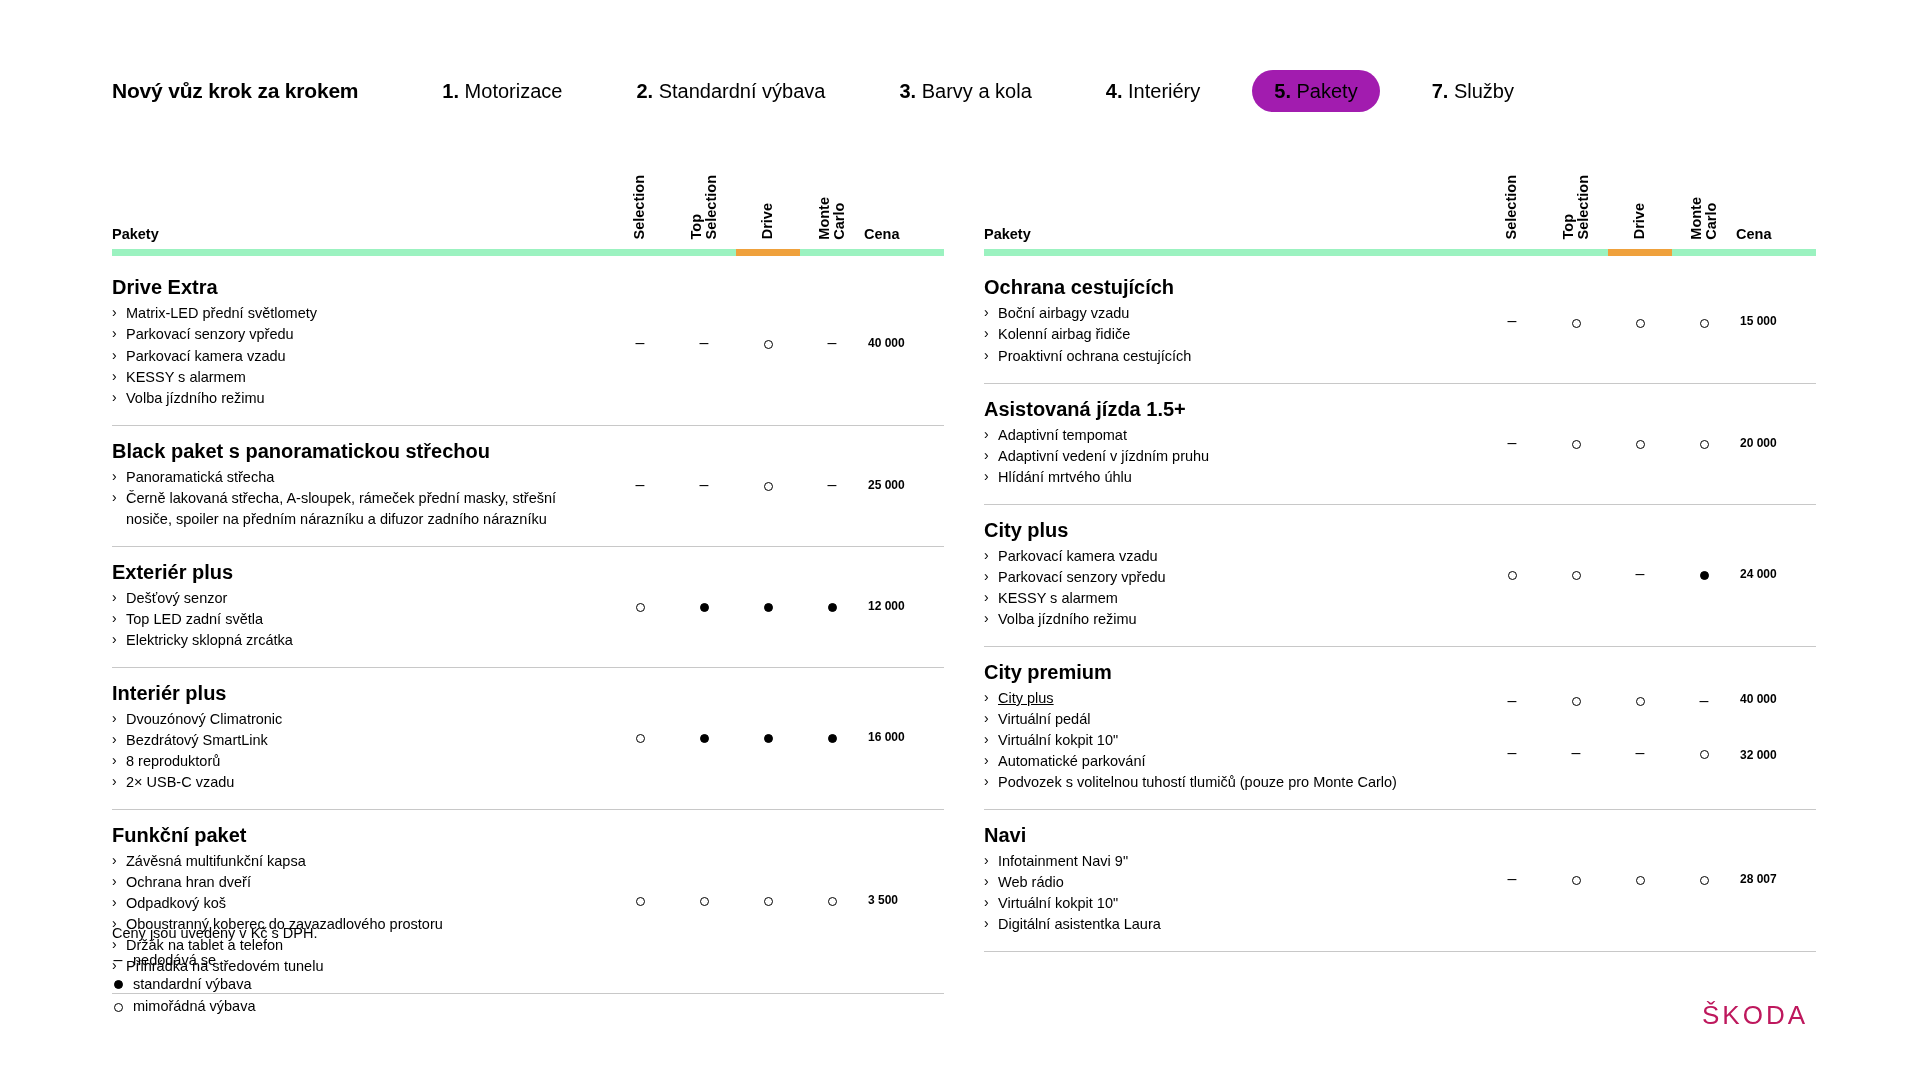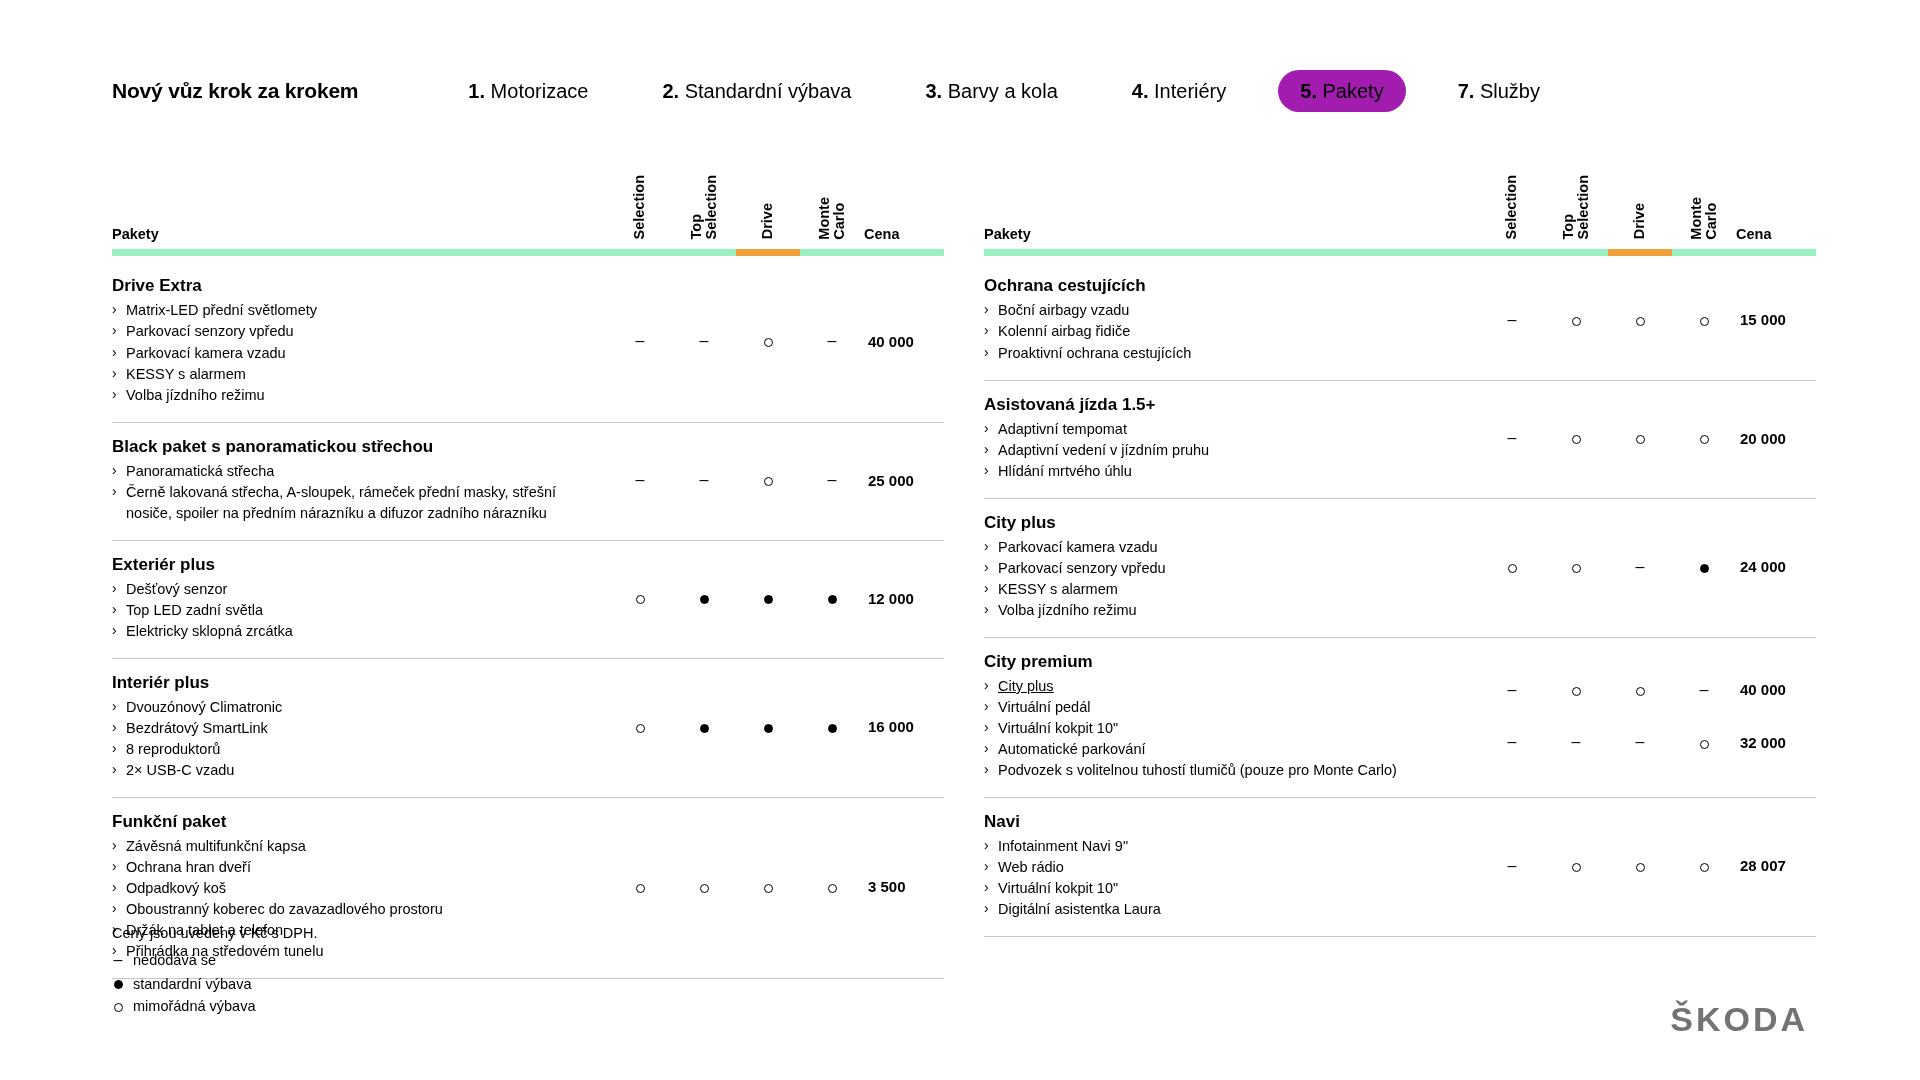--- a/index.html
+++ b/index.html
@@ -14,21 +14,21 @@
 
   
   .topnav {
     position: absolute;
     left: 112px; top: 70px;
     display: flex; align-items: center;
     gap: 0px;
   }
   .nav-title {
     font-size: 21px; font-weight: bold; letter-spacing: -0.2px;
-    white-space: nowrap; margin-right: 88px;
+    white-space: nowrap; margin-right: 62px;
   }
   .nav-item {
     font-size: 20px; font-weight: 400;
     white-space: nowrap;
     padding: 11px 22px;
     border-radius: 22px;
     margin-right: 30px;
     line-height: 1;
   }
   .nav-item .num { font-weight: bold; }
@@ -78,23 +78,23 @@
   th.c-pricehead { text-align: left; }
 
   tbody td {
     border-bottom: 1px solid #C8C8C8;
     padding: 14px 0 16px 0;
     vertical-align: middle;
     font-size: 14.5px;
   }
   tbody td.namecell { vertical-align: top; padding-right: 16px; }
   tbody td.symcell  { text-align: center; font-size: 15px; }
-  tbody td.pricecell{ font-weight: bold; font-size: 15px; padding-left: 4px; }
-
-  .pkg-title { font-weight: bold; font-size: 17px; margin-bottom: 4px; }
+  tbody td.pricecell{ font-weight: bold; font-size: 12px; padding-left: 4px; }
+
+  .pkg-title { font-weight: bold; font-size: 20px; margin-bottom: 4px; }
   ul.feats { list-style: none; }
   ul.feats li {
     position: relative;
     padding-left: 14px;
     font-size: 14.5px;
     line-height: 1.45;
   }
   ul.feats li::before {
     content: "›";
     position: absolute; left: 0; top: -1px;
@@ -123,22 +123,22 @@
   .footer {
     position: absolute; left: 112px; top: 925px;
     font-size: 14.5px;
   }
   .footer .note { margin-bottom: 7px; }
   .legend-item { display: flex; align-items: center; gap: 9px; line-height: 1.55; }
   .legend-gly { width: 12px; text-align: center; display:inline-block; }
 
   .logo {
     position: absolute; right: 112px; top: 1000px;
-    font-size: 34px; font-weight: bold; letter-spacing: 3px;
-    color: #737373;
+    font-size: 26px; font-weight: normal; letter-spacing: 3px;
+    color: #be185d;
   }
 </style>
 </head>
 <body>
 
 <div class="page">
 
   <div class="topnav">
     <div class="nav-title">Nový vůz krok za krokem</div>
     <div id="nav-items" style="display:flex;align-items:center;">

